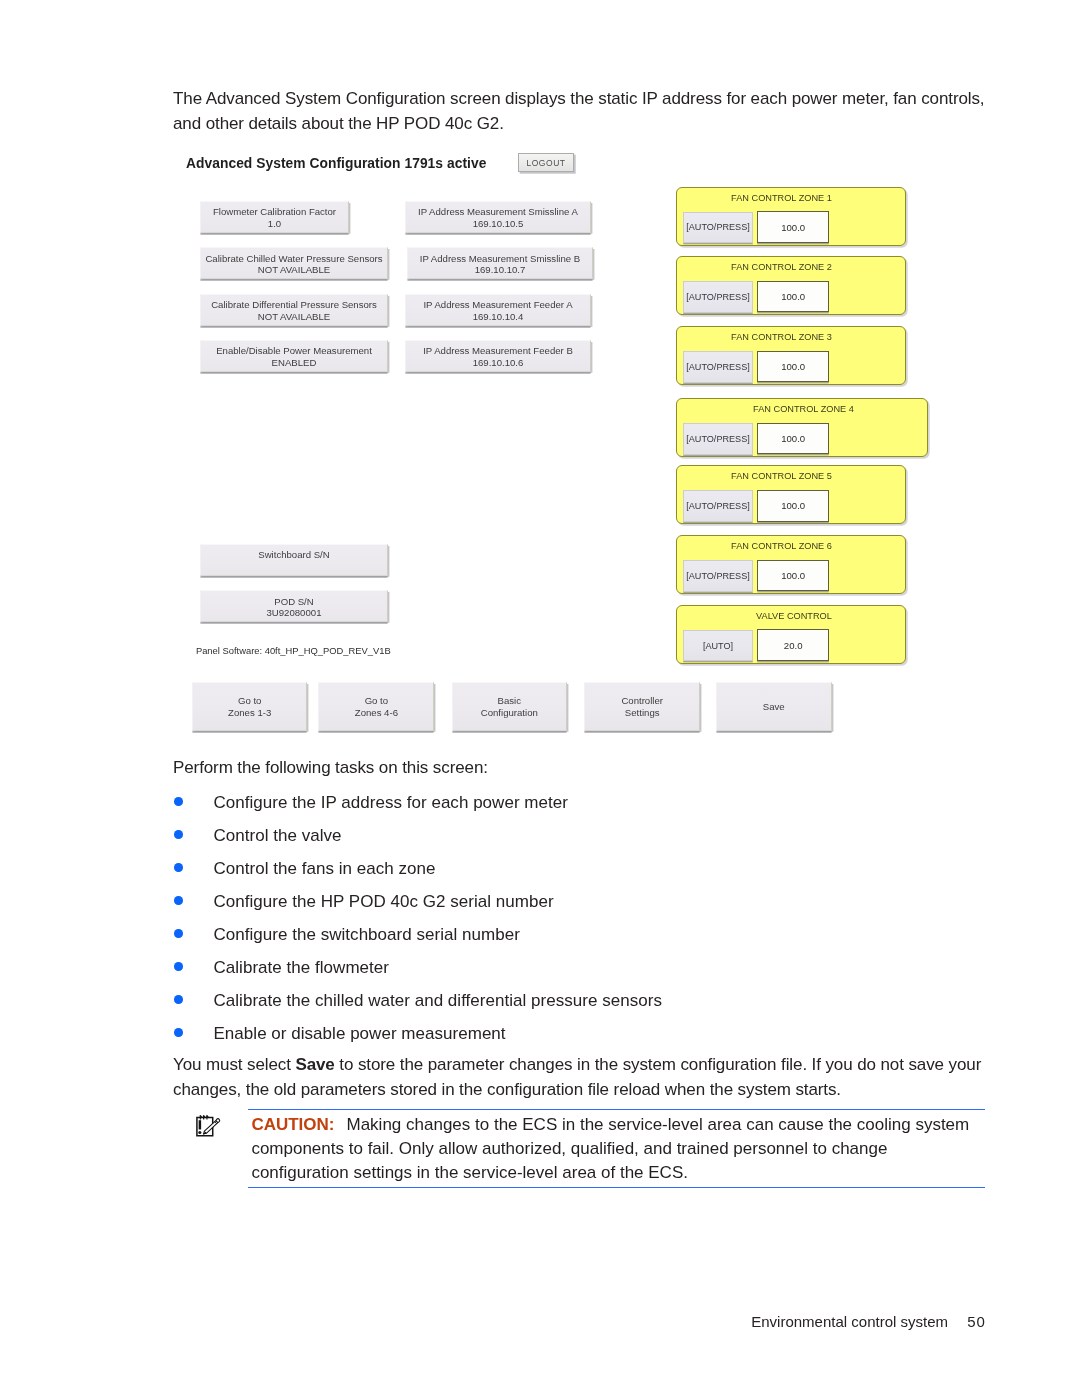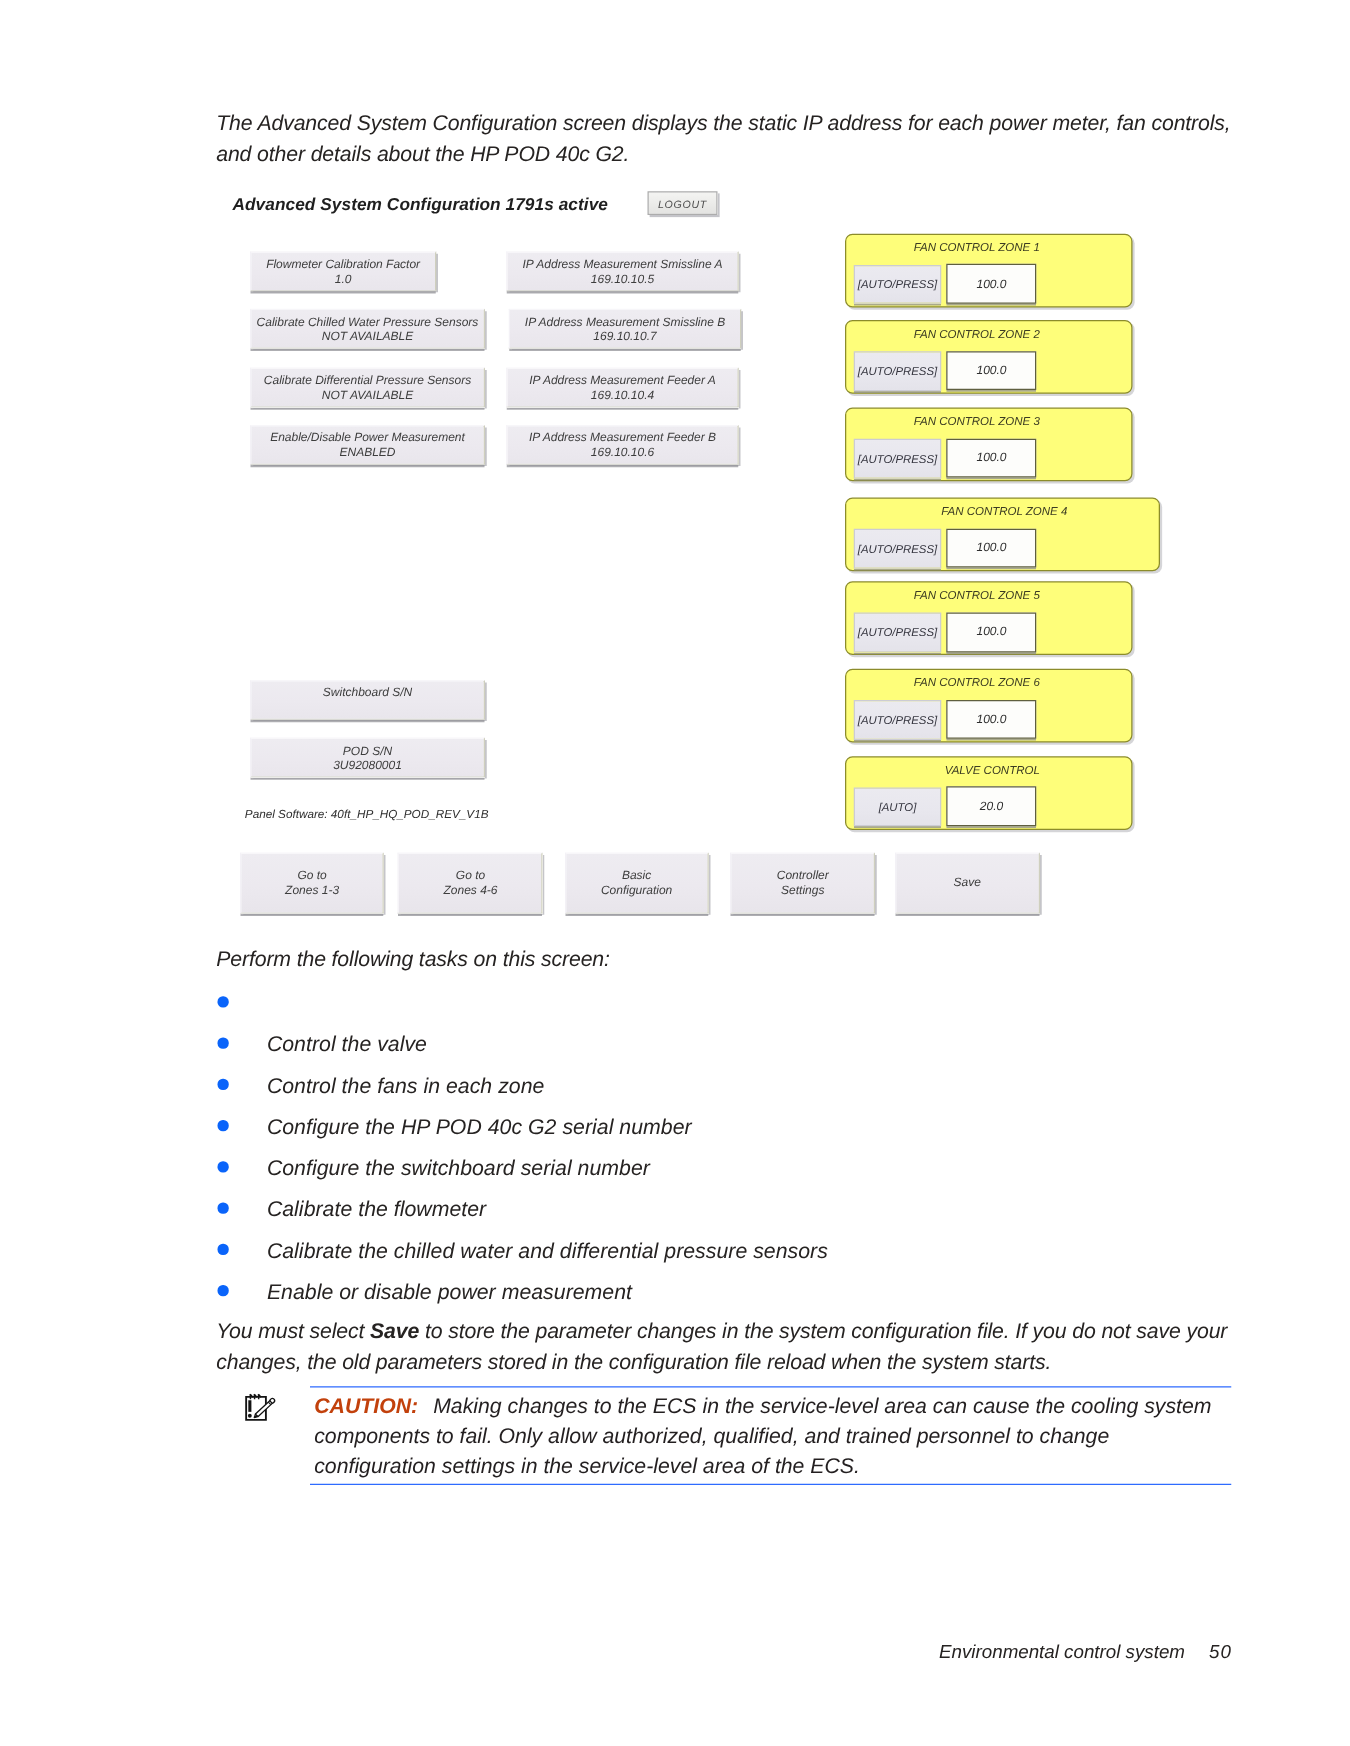--- a/index.html
+++ b/index.html
@@ -1,18 +1,18 @@
 <!DOCTYPE html>
 <html><head>
 <meta charset="utf-8">
 <style>
   html,body{margin:0;padding:0;}
   body{width:1080px;height:1397px;background:#ffffff;
        font-family:"Liberation Sans",sans-serif;color:#231f20;}
-  .page{position:relative;width:1080px;height:1397px;overflow:hidden;background:#fff;font-style:italic;}
+  .page{position:relative;width:1080px;height:1397px;overflow:hidden;background:#fff;}
 
   
   .body-text{position:absolute;font-size:17px;line-height:25.2px;color:#262322;letter-spacing:-0.105px;}
   .intro{left:173px;top:85.5px;width:818px;}
   .perform{left:173px;top:754.9px;}
   .must{left:173px;top:1051.8px;width:818px;}
   .must b{font-weight:bold;}
 
   .bullets{position:absolute;left:173px;top:785.5px;width:814px;}
   .bullet{position:relative;height:33px;}
@@ -195,20 +195,21 @@
         <div class="nbtn" style="left: 535.7px; top: 533.8px; width: 116.1px; height: 49.2px;">
           <span>Save</span>
         </div>
       </div>
   </div>
 
   <div class="body-text perform">Perform the following tasks on this screen:</div>
   <div class="bullets" id="bullet-list">
       <div class="bullet">
         <span class="dot"></span>
+        <span class="btxt">Configure the IP address for each power meter</span>
       </div>
       <div class="bullet">
         <span class="dot"></span>
         <span class="btxt">Control the valve</span>
       </div>
       <div class="bullet">
         <span class="dot"></span>
         <span class="btxt">Control the fans in each zone</span>
       </div>
       <div class="bullet">

